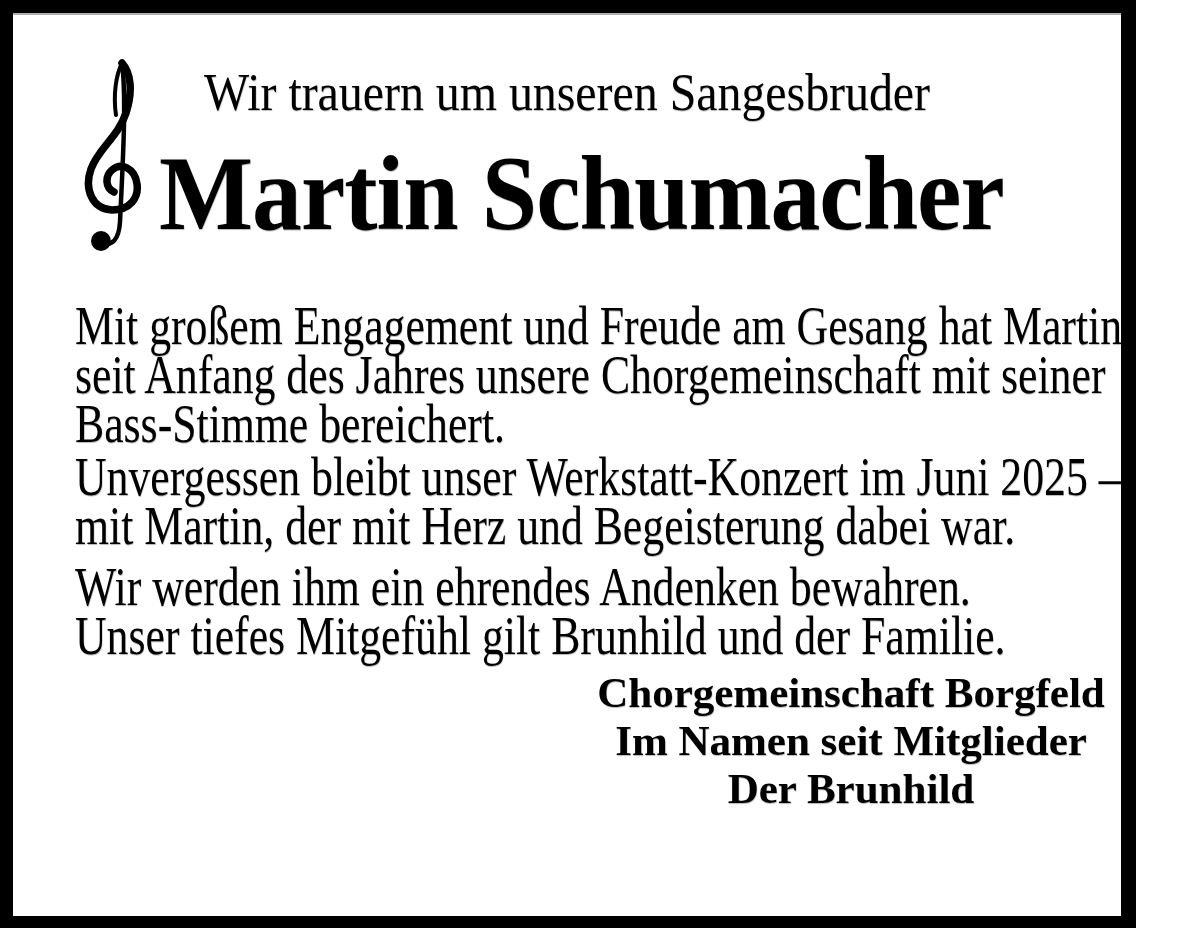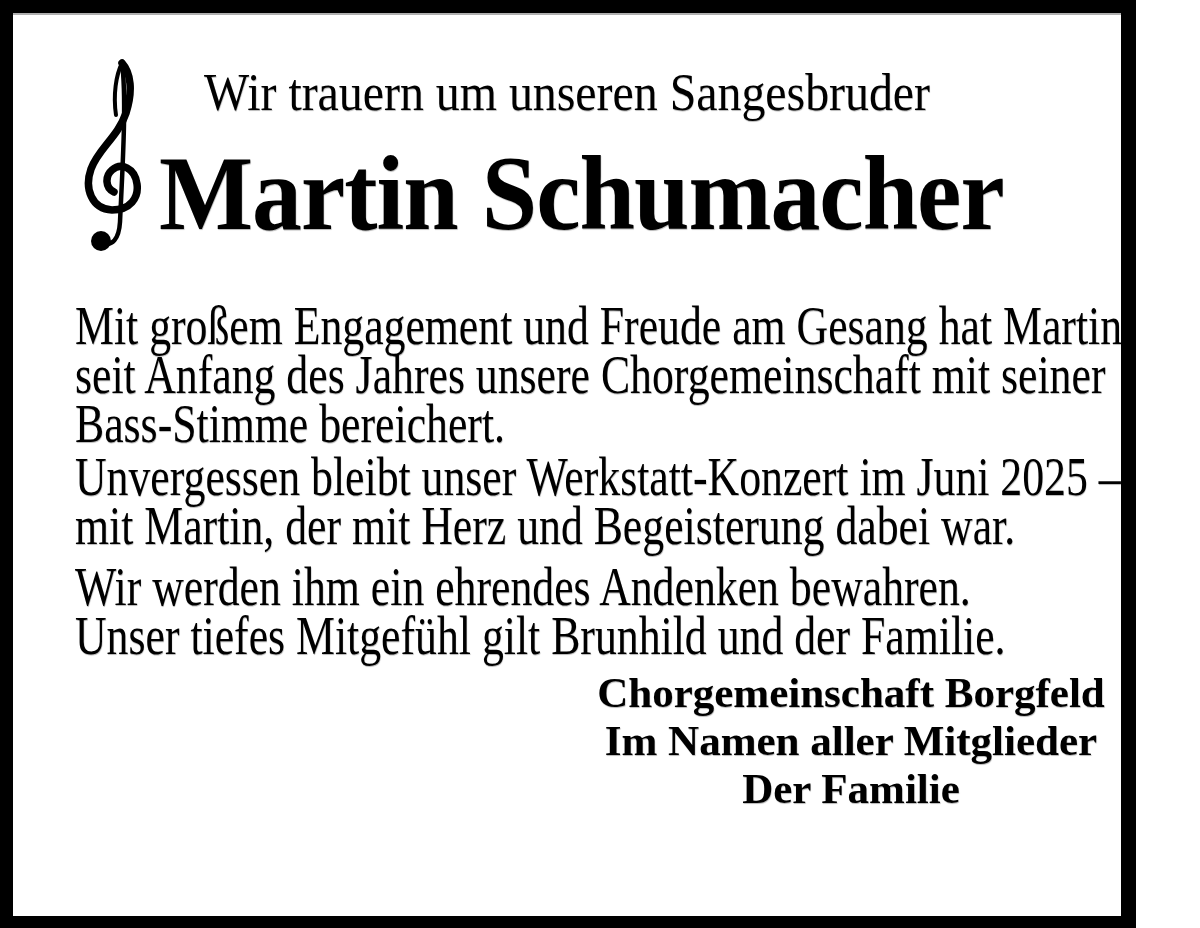--- a/index.html
+++ b/index.html
@@ -101,18 +101,18 @@
       <span class="line">mit Martin, der mit Herz und Begeisterung dabei war.</span>
     </div>
 
     <div class="txt para para-3">
       <span class="line">Wir werden ihm ein ehrendes Andenken bewahren.</span>
       <span class="line">Unser tiefes Mitgefühl gilt Brunhild und der Familie.</span>
     </div>
 
     <div class="txt signature">
       <span class="line">Chorgemeinschaft Borgfeld</span>
-      <span class="line">Im Namen aller Mitglieder</span>
-      <span class="line">Der Familie</span>
+      <span class="line">Im Namen seit Mitglieder</span>
+      <span class="line">Der Brunhild</span>
     </div>
 
   </div>
 </div>
 
 </body></html>

